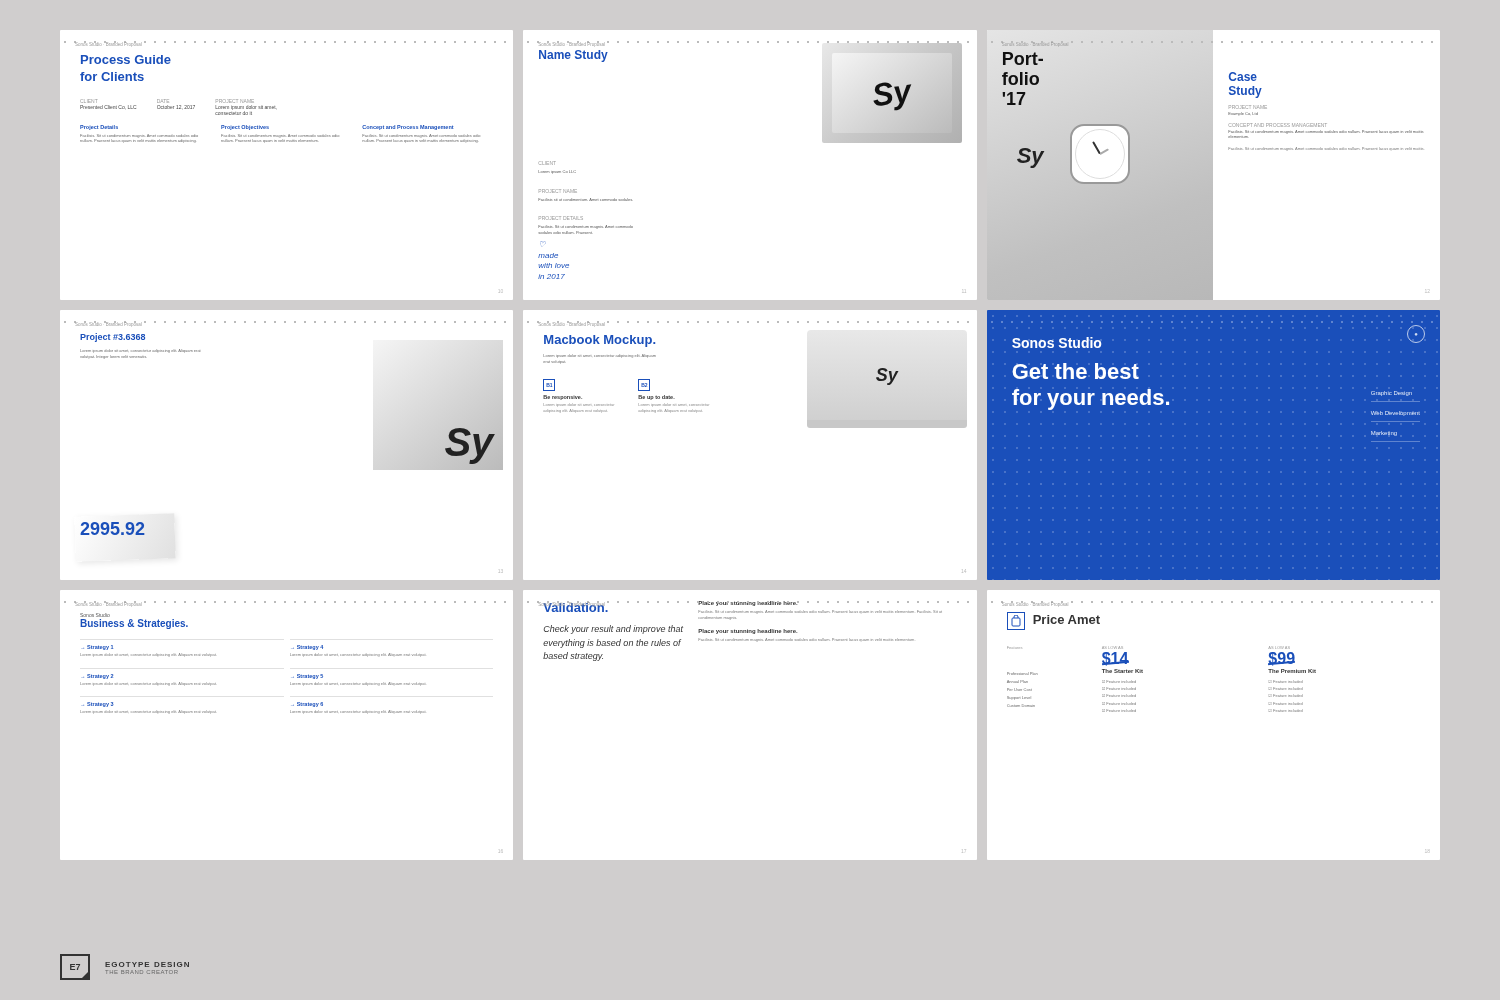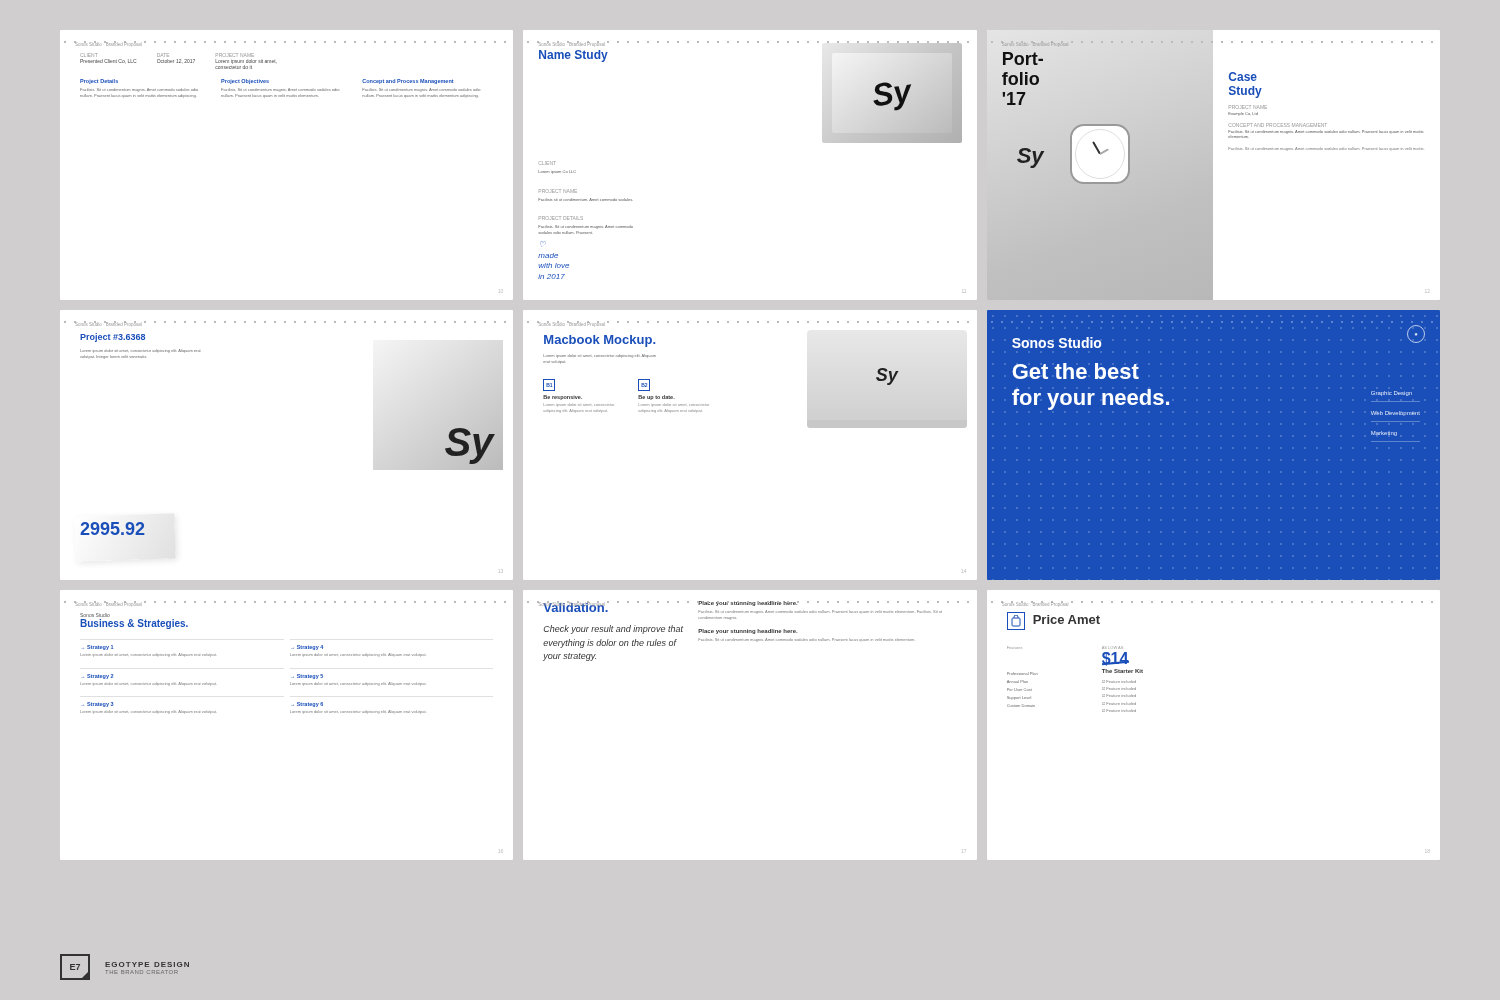--- a/index.html
+++ b/index.html
@@ -615,20 +615,21 @@
     }
   </style>
 </head>
 <body>
 
 <div class="grid-container">
 
   <div class="slide slide-1">
     <span class="brand-top-label">Sonos Studio · Branded Proposal</span>
     <div class="slide-inner">
+      <div class="title-blue">Process Guide<br>for Clients</div>
       <div class="meta-row">
         <div class="meta-col">
             <label>Client</label>
             <span>Presented Client Co, LLC</span>
           </div>
         <div class="meta-col">
             <label>Date</label>
             <span>October 12, 2017</span>
           </div>
         <div class="meta-col">
@@ -808,21 +809,21 @@
       </div>
     </div>
     <span class="page-number">16</span>
   </div>
 
   <div class="slide slide-8">
     <span class="brand-top-label">Sonos Studio · Branded Proposal</span>
     <div class="slide-inner">
       <div class="val-left">
         <div class="val-title">Validation.</div>
-        <div class="val-quote">Check your result and improve that everything is dolor on the rules of your strategy.</div>
+        <div class="val-quote">Check your result and improve that everything is based on the rules of based strategy.</div>
       </div>
       <div class="val-right">
         <div class="val-section">
           <div class="val-section-title">Place your stunning headline here.</div>
           <p>Facilisis. Sit ut condimentum magnis. Amet commodo sodales odio nullam. Praesent lacus quam in velit mattis elementum. Facilisis. Sit ut condimentum magnis.</p>
         </div>
         <div class="val-section">
           <div class="val-section-title">Place your stunning headline here.</div>
           <p>Facilisis. Sit ut condimentum magnis. Amet commodo sodales odio nullam. Praesent lacus quam in velit mattis elementum.</p>
         </div>
@@ -851,20 +852,28 @@
           </div>
         </div>
         <div class="plan">
           <div class="plan-label">As low as</div>
           <div class="plan-price">$14</div>
           <div class="plan-name">The Starter Kit</div>
           <div class="plan-feature">
             ☑ Feature included<br>☑ Feature included<br>☑ Feature included<br>☑ Feature included<br>☑ Feature included
           </div>
         </div>
+        <div class="plan">
+          <div class="plan-label">As low as</div>
+          <div class="plan-price">$99</div>
+          <div class="plan-name">The Premium Kit</div>
+          <div class="plan-feature">
+            ☑ Feature included<br>☑ Feature included<br>☑ Feature included<br>☑ Feature included<br>☑ Feature included
+          </div>
+        </div>
       </div>
     </div>
     <span class="page-number">18</span>
   </div>
 
 </div>
 
 <div class="footer">
   <div class="footer-logo">
     <div style="width:30px;height:26px;border:2.5px solid #333;display:flex;align-items:center;justify-content:center;position:relative;">

